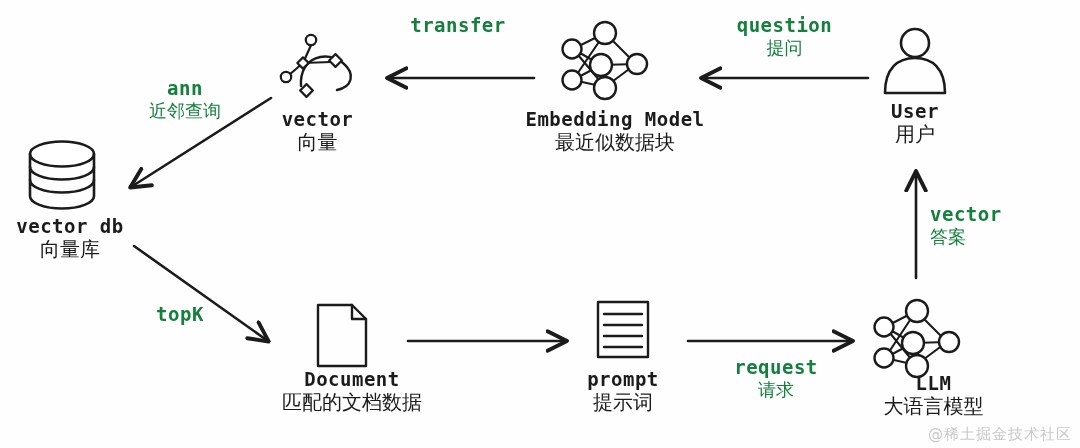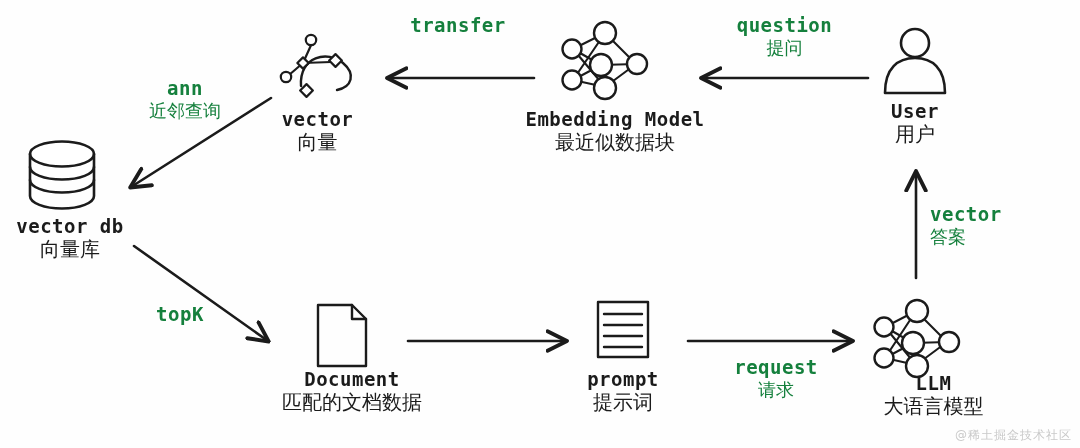--- a/index.html
+++ b/index.html
@@ -63,21 +63,21 @@
     font-family: "DejaVu Sans", "Liberation Sans", sans-serif;
     font-size: 18px;
     font-weight: 500;
     margin-top: 1px;
   }
   .watermark {
     position: absolute;
     right: 8px;
     bottom: 4px;
     font-family: "DejaVu Sans", "Liberation Sans", sans-serif;
-    font-size: 12px;
+    font-size: 15px;
     color: #c9c9c9;
     letter-spacing: 1px;
     user-select: none;
   }
   .ink {
     fill: none;
     stroke: #1b1b1b;
     stroke-linecap: round;
     stroke-linejoin: round;
   }

